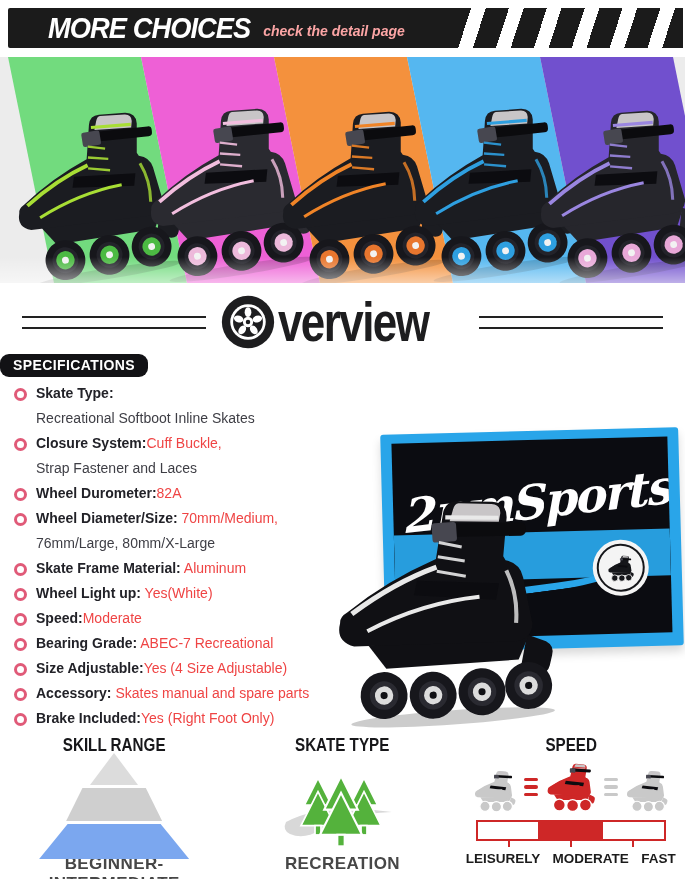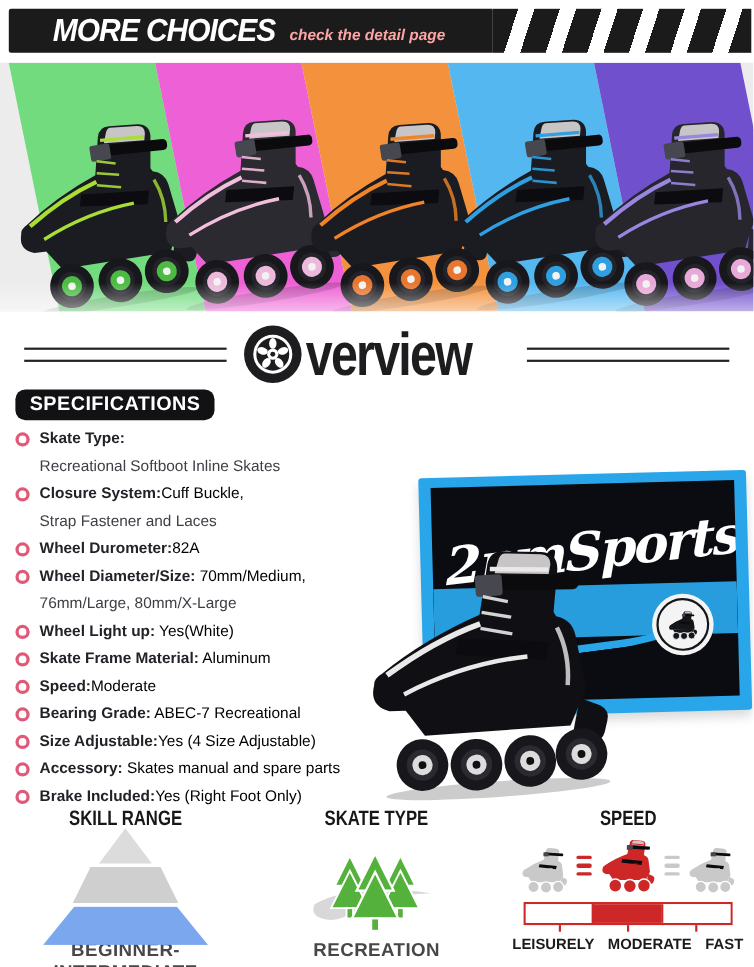--- a/index.html
+++ b/index.html
@@ -22,28 +22,28 @@
     background:linear-gradient(to bottom,rgba(255,255,255,0) 0,rgba(255,255,255,.55) 100%);}
   .gskate{position:absolute;width:176px;height:188px;}
   
   .overview{display:flex;align-items:center;gap:14px;padding:0 22px;margin-top:10px;height:58px;}
   .dbl-line{flex:1;height:9px;border-top:2.5px solid #222;border-bottom:2.5px solid #222;}
   .ov-center{display:flex;align-items:center;}
   .ov-word{font-size:55px;font-weight:800;color:#1d1d1f;letter-spacing:-2px;
     transform:scaleX(.8);transform-origin:left;line-height:1;margin-left:2px;}
   
   .specs{position:relative;height:368px;padding-top:3px;}
-  .spec-badge{display:inline-block;margin-left:14px;background:var(--specBadgeBlack);color:#fff;
-    font-weight:bold;font-size:18px;letter-spacing:.4px;padding:3px 13px 4px;border-radius:9px;}
+  .spec-badge{display:inline-block;margin-left:0;background:var(--specBadgeBlack);color:#fff;
+    font-weight:bold;font-size:14px;letter-spacing:.4px;padding:3px 13px 4px;border-radius:9px;}
   .spec-list{margin-top:4px;padding-left:14px;width:370px;}
   .spec-item{position:relative;padding-left:22px;font-size:14px;line-height:25px;}
   .bullet{position:absolute;left:0;top:7px;width:7px;height:7px;border:3px solid var(--bulletPink);
     border-radius:50%;background:#fff;}
   .spec-label{font-weight:bold;color:#222228;}
-  .spec-value{color:#000000;}
+  .spec-value{color:#ef4444;}
   .spec-wrap{color:#3e3e45;}
   
   .figure{position:absolute;top:80px;right:0;width:362px;height:292px;}
   .box{position:absolute;top:0;right:4px;width:298px;height:218px;background:var(--boxBlue);
     border-radius:3px;transform:rotate(-1.5deg);box-shadow:0 6px 10px rgba(0,0,0,.15);}
   .box-face{position:absolute;left:11px;top:9px;right:11px;bottom:13px;background:#0b0c11;overflow:hidden;}
   .box-band{position:absolute;left:0;right:0;top:47%;height:24%;background:var(--boxBlue);opacity:.95;}
   .box-script{position:absolute;left:8px;top:34px;width:100%;text-align:center;
     font-family:"DejaVu Serif",serif;font-style:italic;font-weight:bold;font-size:47px;color:#fff;
     transform:rotate(-5deg) skewX(-6deg);letter-spacing:-2px;}
@@ -216,25 +216,25 @@
       <span class="bullet"></span>
       <span class="spec-label">Wheel Durometer:</span><span class="spec-value">82A</span>
     </div>
     <div class="spec-item">
       <span class="bullet"></span>
       <span class="spec-label">Wheel Diameter/Size:</span><span class="spec-value"> 70mm/Medium,</span>
       <div class="spec-wrap">76mm/Large, 80mm/X-Large</div>
     </div>
     <div class="spec-item">
       <span class="bullet"></span>
+      <span class="spec-label">Skate Frame Material:</span><span class="spec-value"> Aluminum</span>
+    </div>
+    <div class="spec-item">
+      <span class="bullet"></span>
       <span class="spec-label">Wheel Light up:</span><span class="spec-value"> Yes(White)</span>
-    </div>
-    <div class="spec-item">
-      <span class="bullet"></span>
-      <span class="spec-label">Skate Frame Material:</span><span class="spec-value"> Aluminum</span>
     </div>
     <div class="spec-item">
       <span class="bullet"></span>
       <span class="spec-label">Speed:</span><span class="spec-value">Moderate</span>
     </div>
     <div class="spec-item">
       <span class="bullet"></span>
       <span class="spec-label">Bearing Grade:</span><span class="spec-value"> ABEC-7 Recreational</span>
     </div>
     <div class="spec-item">

